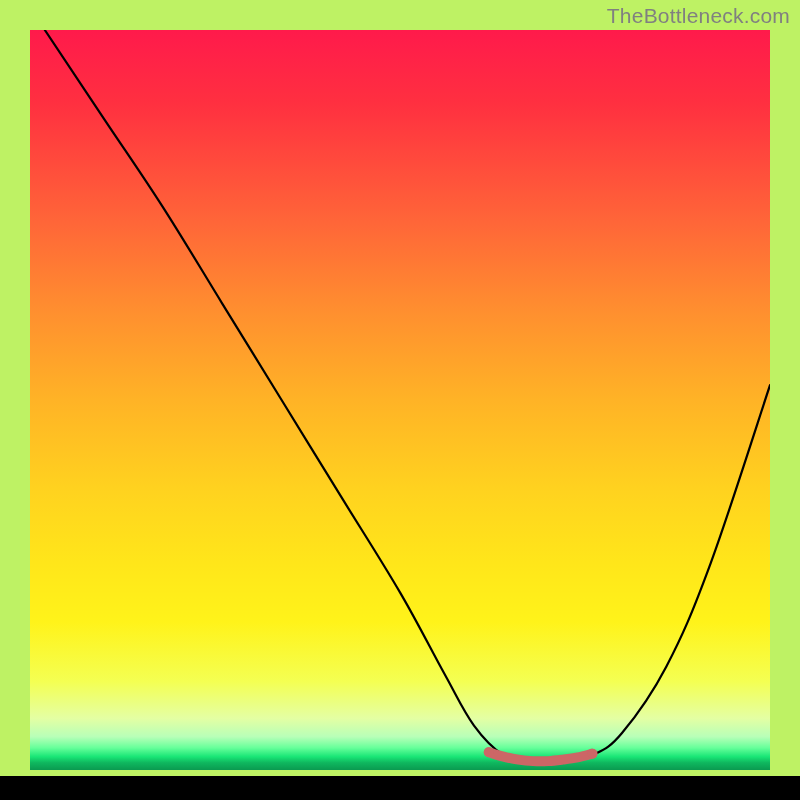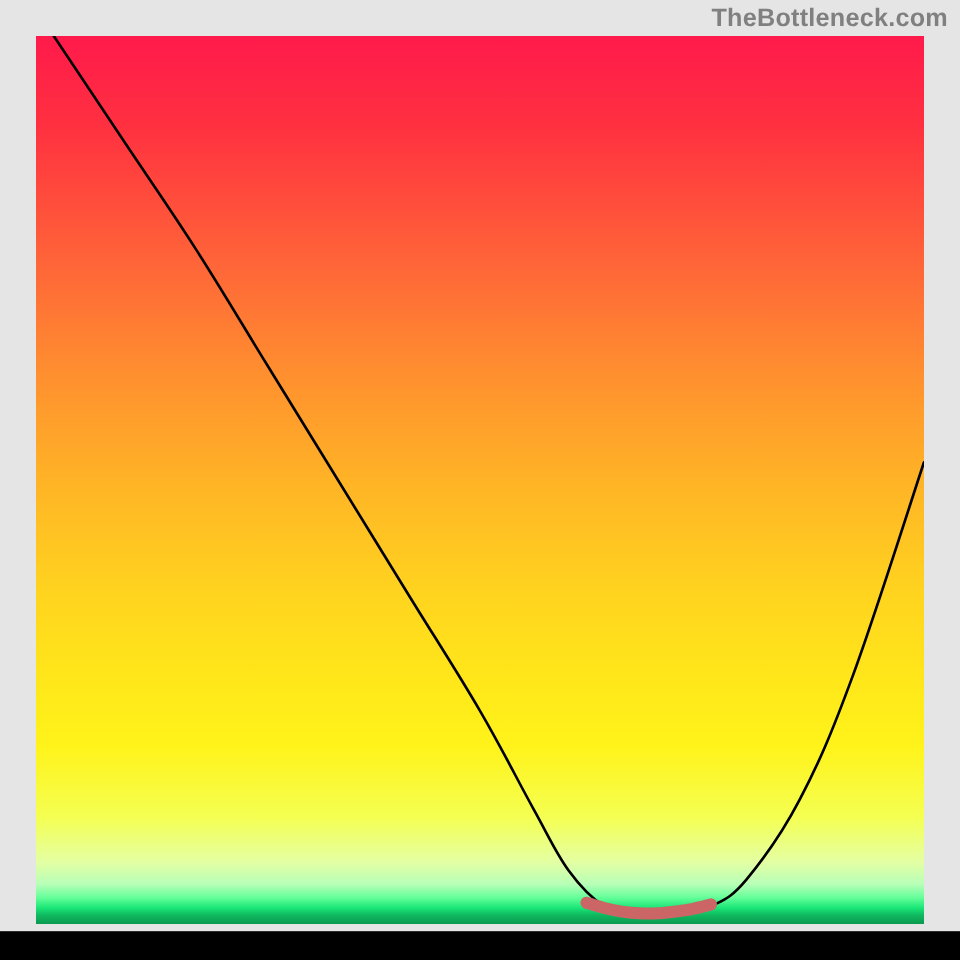--- a/index.html
+++ b/index.html
@@ -10,22 +10,21 @@
     background: #000;
     overflow: hidden;
     font-family: Arial, Helvetica, sans-serif;
   }
   .frame {
     position: absolute;
     left: 0;
     top: 0;
     width: 800px;
     height: 776px;
-    background: #e5e5e5;
-    font-weight: bold;
+    background: #bef264;
   }
   .plot {
     position: absolute;
     left: 30px;
     top: 30px;
     width: 740px;
     height: 740px;
     
     background: linear-gradient(
       to bottom,

